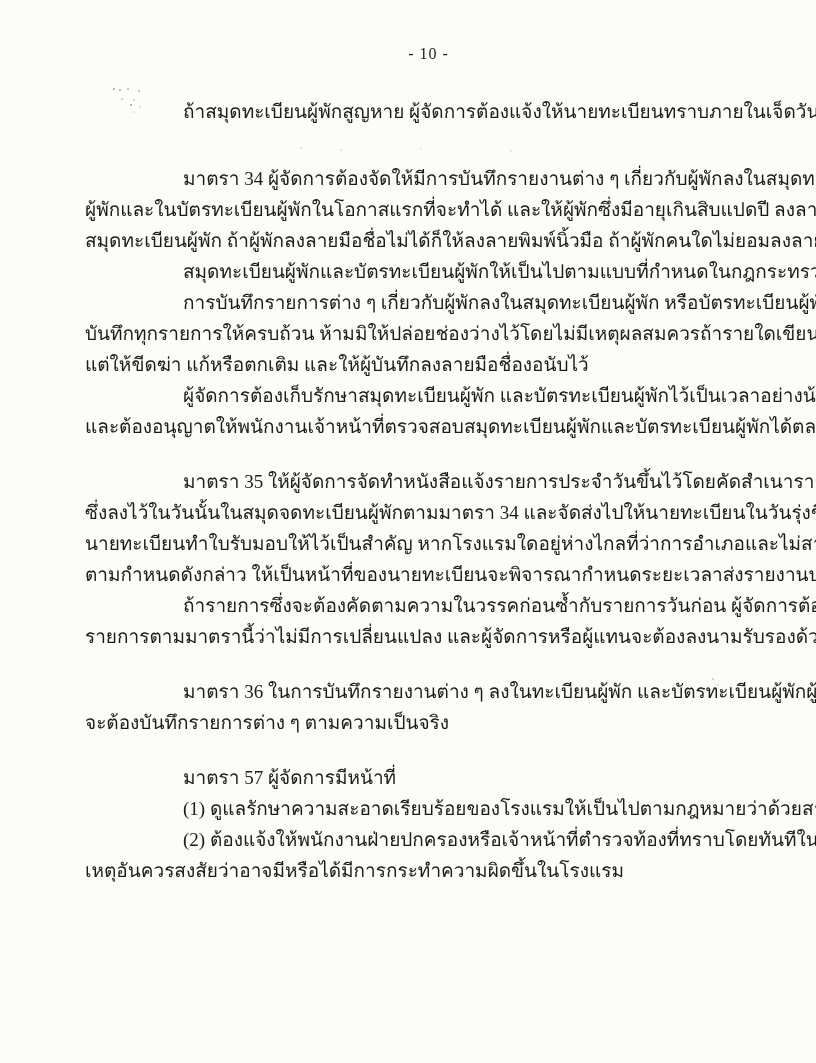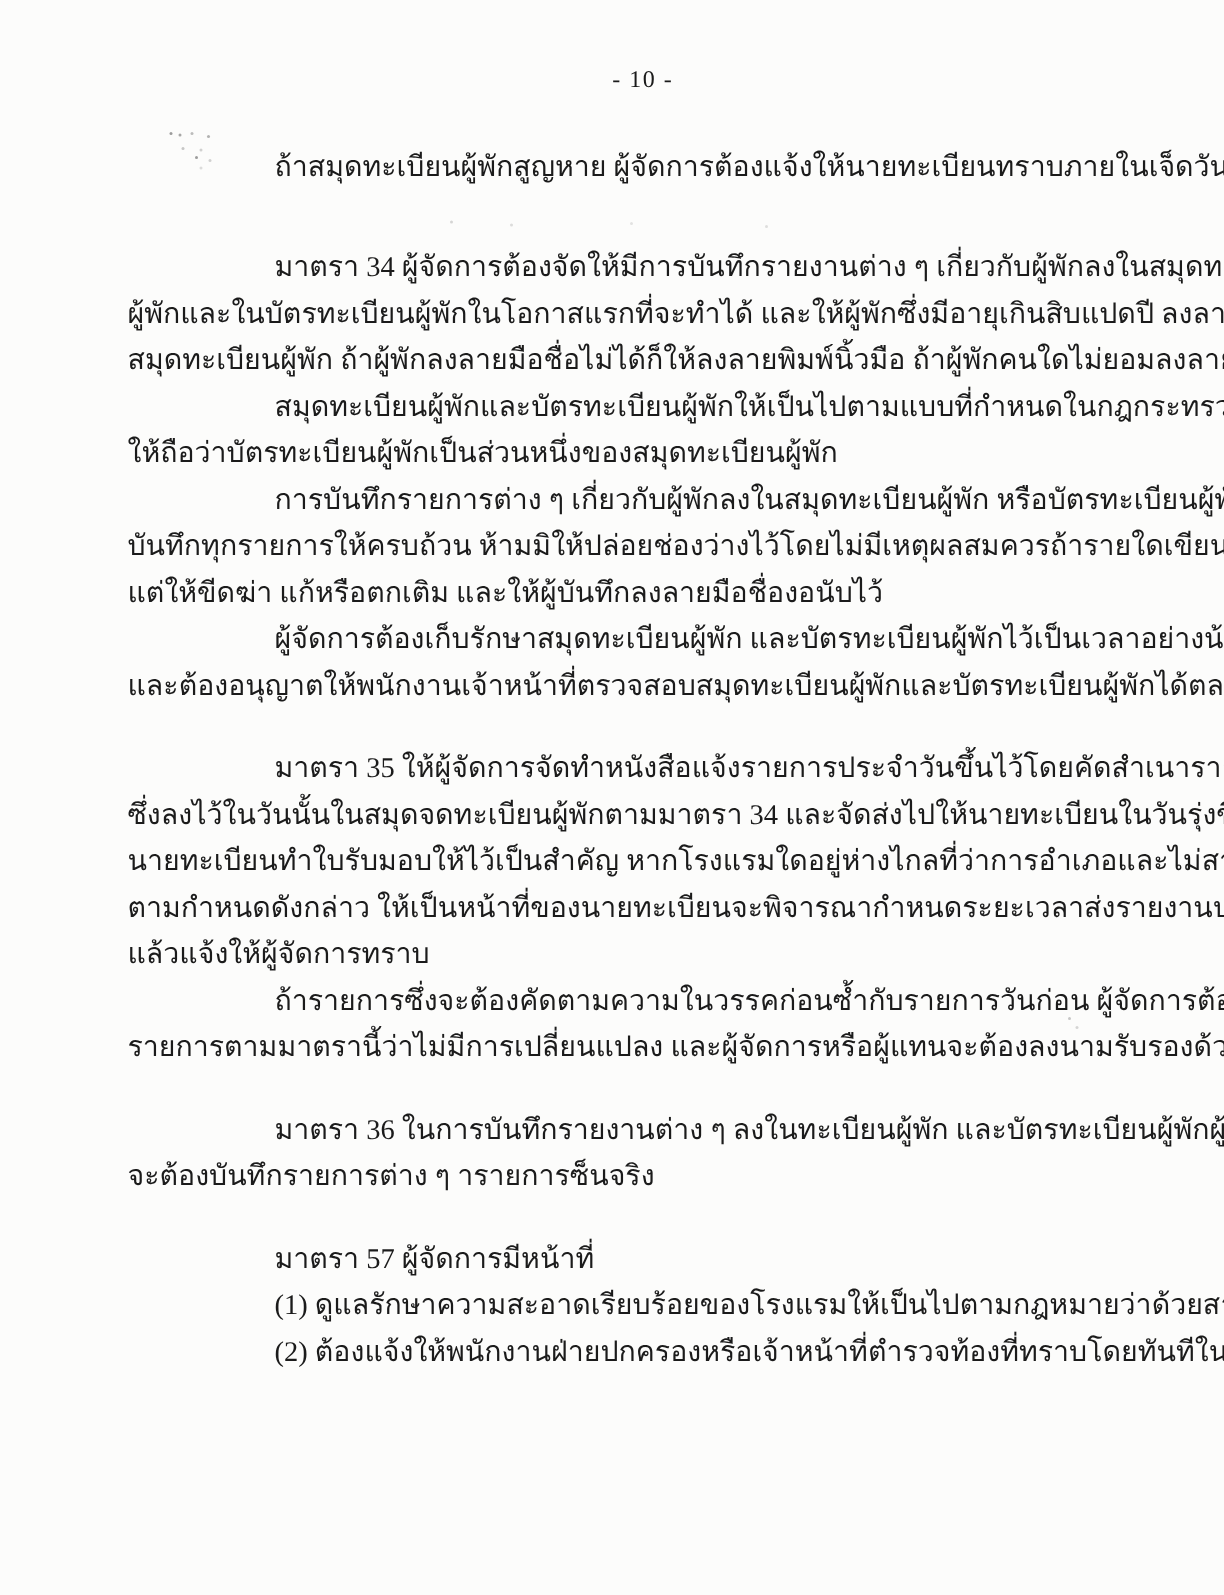--- a/index.html
+++ b/index.html
@@ -78,49 +78,48 @@
   <div class="para sp-none">
         <div class="line first">ถ้าสมุดทะเบียนผู้พักสูญหาย ผู้จัดการต้องแจ้งให้นายทะเบียนทราบภายในเจ็ดวัน</div>
       </div>
       <div class="para sp-article-lg">
         <div class="line first">มาตรา 34  ผู้จัดการต้องจัดให้มีการบันทึกรายงานต่าง ๆ เกี่ยวกับผู้พักลงในสมุดทะเบียน</div>
         <div class="line">ผู้พักและในบัตรทะเบียนผู้พักในโอกาสแรกที่จะทำได้ และให้ผู้พักซึ่งมีอายุเกินสิบแปดปี ลงลายมือชื่อไว้ใน</div>
         <div class="line">สมุดทะเบียนผู้พัก ถ้าผู้พักลงลายมือชื่อไม่ได้ก็ให้ลงลายพิมพ์นิ้วมือ ถ้าผู้พักคนใดไม่ยอมลงลายมือชื่อหรือ</div>
       </div>
       <div class="para sp-none">
         <div class="line first">สมุดทะเบียนผู้พักและบัตรทะเบียนผู้พักให้เป็นไปตามแบบที่กำหนดในกฎกระทรวง และ</div>
-        <div class="line">ให้ถือว่าบัตรทะเบียนผู้พักเป็นส่วนหนึ่งของสมุดทะเบียนผู้พัก</div>
       </div>
       <div class="para sp-none">
         <div class="line first">การบันทึกรายการต่าง ๆ เกี่ยวกับผู้พักลงในสมุดทะเบียนผู้พัก หรือบัตรทะเบียนผู้พัก ต้อง</div>
         <div class="line">บันทึกทุกรายการให้ครบถ้วน ห้ามมิให้ปล่อยช่องว่างไว้โดยไม่มีเหตุผลสมควรถ้ารายใดเขียนผิดไม่ให้ลบ</div>
         <div class="line">แต่ให้ขีดฆ่า แก้หรือตกเติม และให้ผู้บันทึกลงลายมือชื่องอนับไว้</div>
       </div>
       <div class="para sp-none">
         <div class="line first">ผู้จัดการต้องเก็บรักษาสมุดทะเบียนผู้พัก และบัตรทะเบียนผู้พักไว้เป็นเวลาอย่างน้อยสามปี</div>
         <div class="line">และต้องอนุญาตให้พนักงานเจ้าหน้าที่ตรวจสอบสมุดทะเบียนผู้พักและบัตรทะเบียนผู้พักได้ตลอดเวลา</div>
       </div>
       <div class="para sp-article">
         <div class="line first">มาตรา 35  ให้ผู้จัดการจัดทำหนังสือแจ้งรายการประจำวันขึ้นไว้โดยคัดสำเนารายการ</div>
         <div class="line">ซึ่งลงไว้ในวันนั้นในสมุดจดทะเบียนผู้พักตามมาตรา 34 และจัดส่งไปให้นายทะเบียนในวันรุ่งขึ้น แล้วให้</div>
         <div class="line">นายทะเบียนทำใบรับมอบให้ไว้เป็นสำคัญ หากโรงแรมใดอยู่ห่างไกลที่ว่าการอำเภอและไม่สามารถส่งได้</div>
         <div class="line">ตามกำหนดดังกล่าว ให้เป็นหน้าที่ของนายทะเบียนจะพิจารณากำหนดระยะเวลาส่งรายงานประจำวัน</div>
-        <div class="line">แล้วแจ้งให้ผู้จัดการทราบ</div>
       </div>
       <div class="para sp-none">
         <div class="line first">ถ้ารายการซึ่งจะต้องคัดตามความในวรรคก่อนซ้ำกับรายการวันก่อน ผู้จัดการต้องแจ้ง</div>
         <div class="line">รายการตามมาตรานี้ว่าไม่มีการเปลี่ยนแปลง และผู้จัดการหรือผู้แทนจะต้องลงนามรับรองด้วย</div>
       </div>
       <div class="para sp-article">
         <div class="line first">มาตรา 36  ในการบันทึกรายงานต่าง ๆ  ลงในทะเบียนผู้พัก และบัตรทะเบียนผู้พักผู้บันทึก</div>
-        <div class="line">จะต้องบันทึกรายการต่าง ๆ ารายการซ็นจริง</div>
+        <div class="line">จะต้องบันทึกรายการต่าง ๆ ตามความเป็นจริง</div>
       </div>
       <div class="para sp-article">
         <div class="line first">มาตรา 57  ผู้จัดการมีหน้าที่</div>
       </div>
       <div class="para sp-none">
         <div class="line first">(1) ดูแลรักษาความสะอาดเรียบร้อยของโรงแรมให้เป็นไปตามกฎหมายว่าด้วยสาธารณสุข</div>
       </div>
       <div class="para sp-none">
         <div class="line first">(2) ต้องแจ้งให้พนักงานฝ่ายปกครองหรือเจ้าหน้าที่ตำรวจท้องที่ทราบโดยทันทีในกรณีที่มี</div>
+        <div class="line">เหตุอันควรสงสัยว่าอาจมีหรือได้มีการกระทำความผิดขึ้นในโรงแรม</div>
       </div>
     </div>
 </div>
 
 </body></html>

